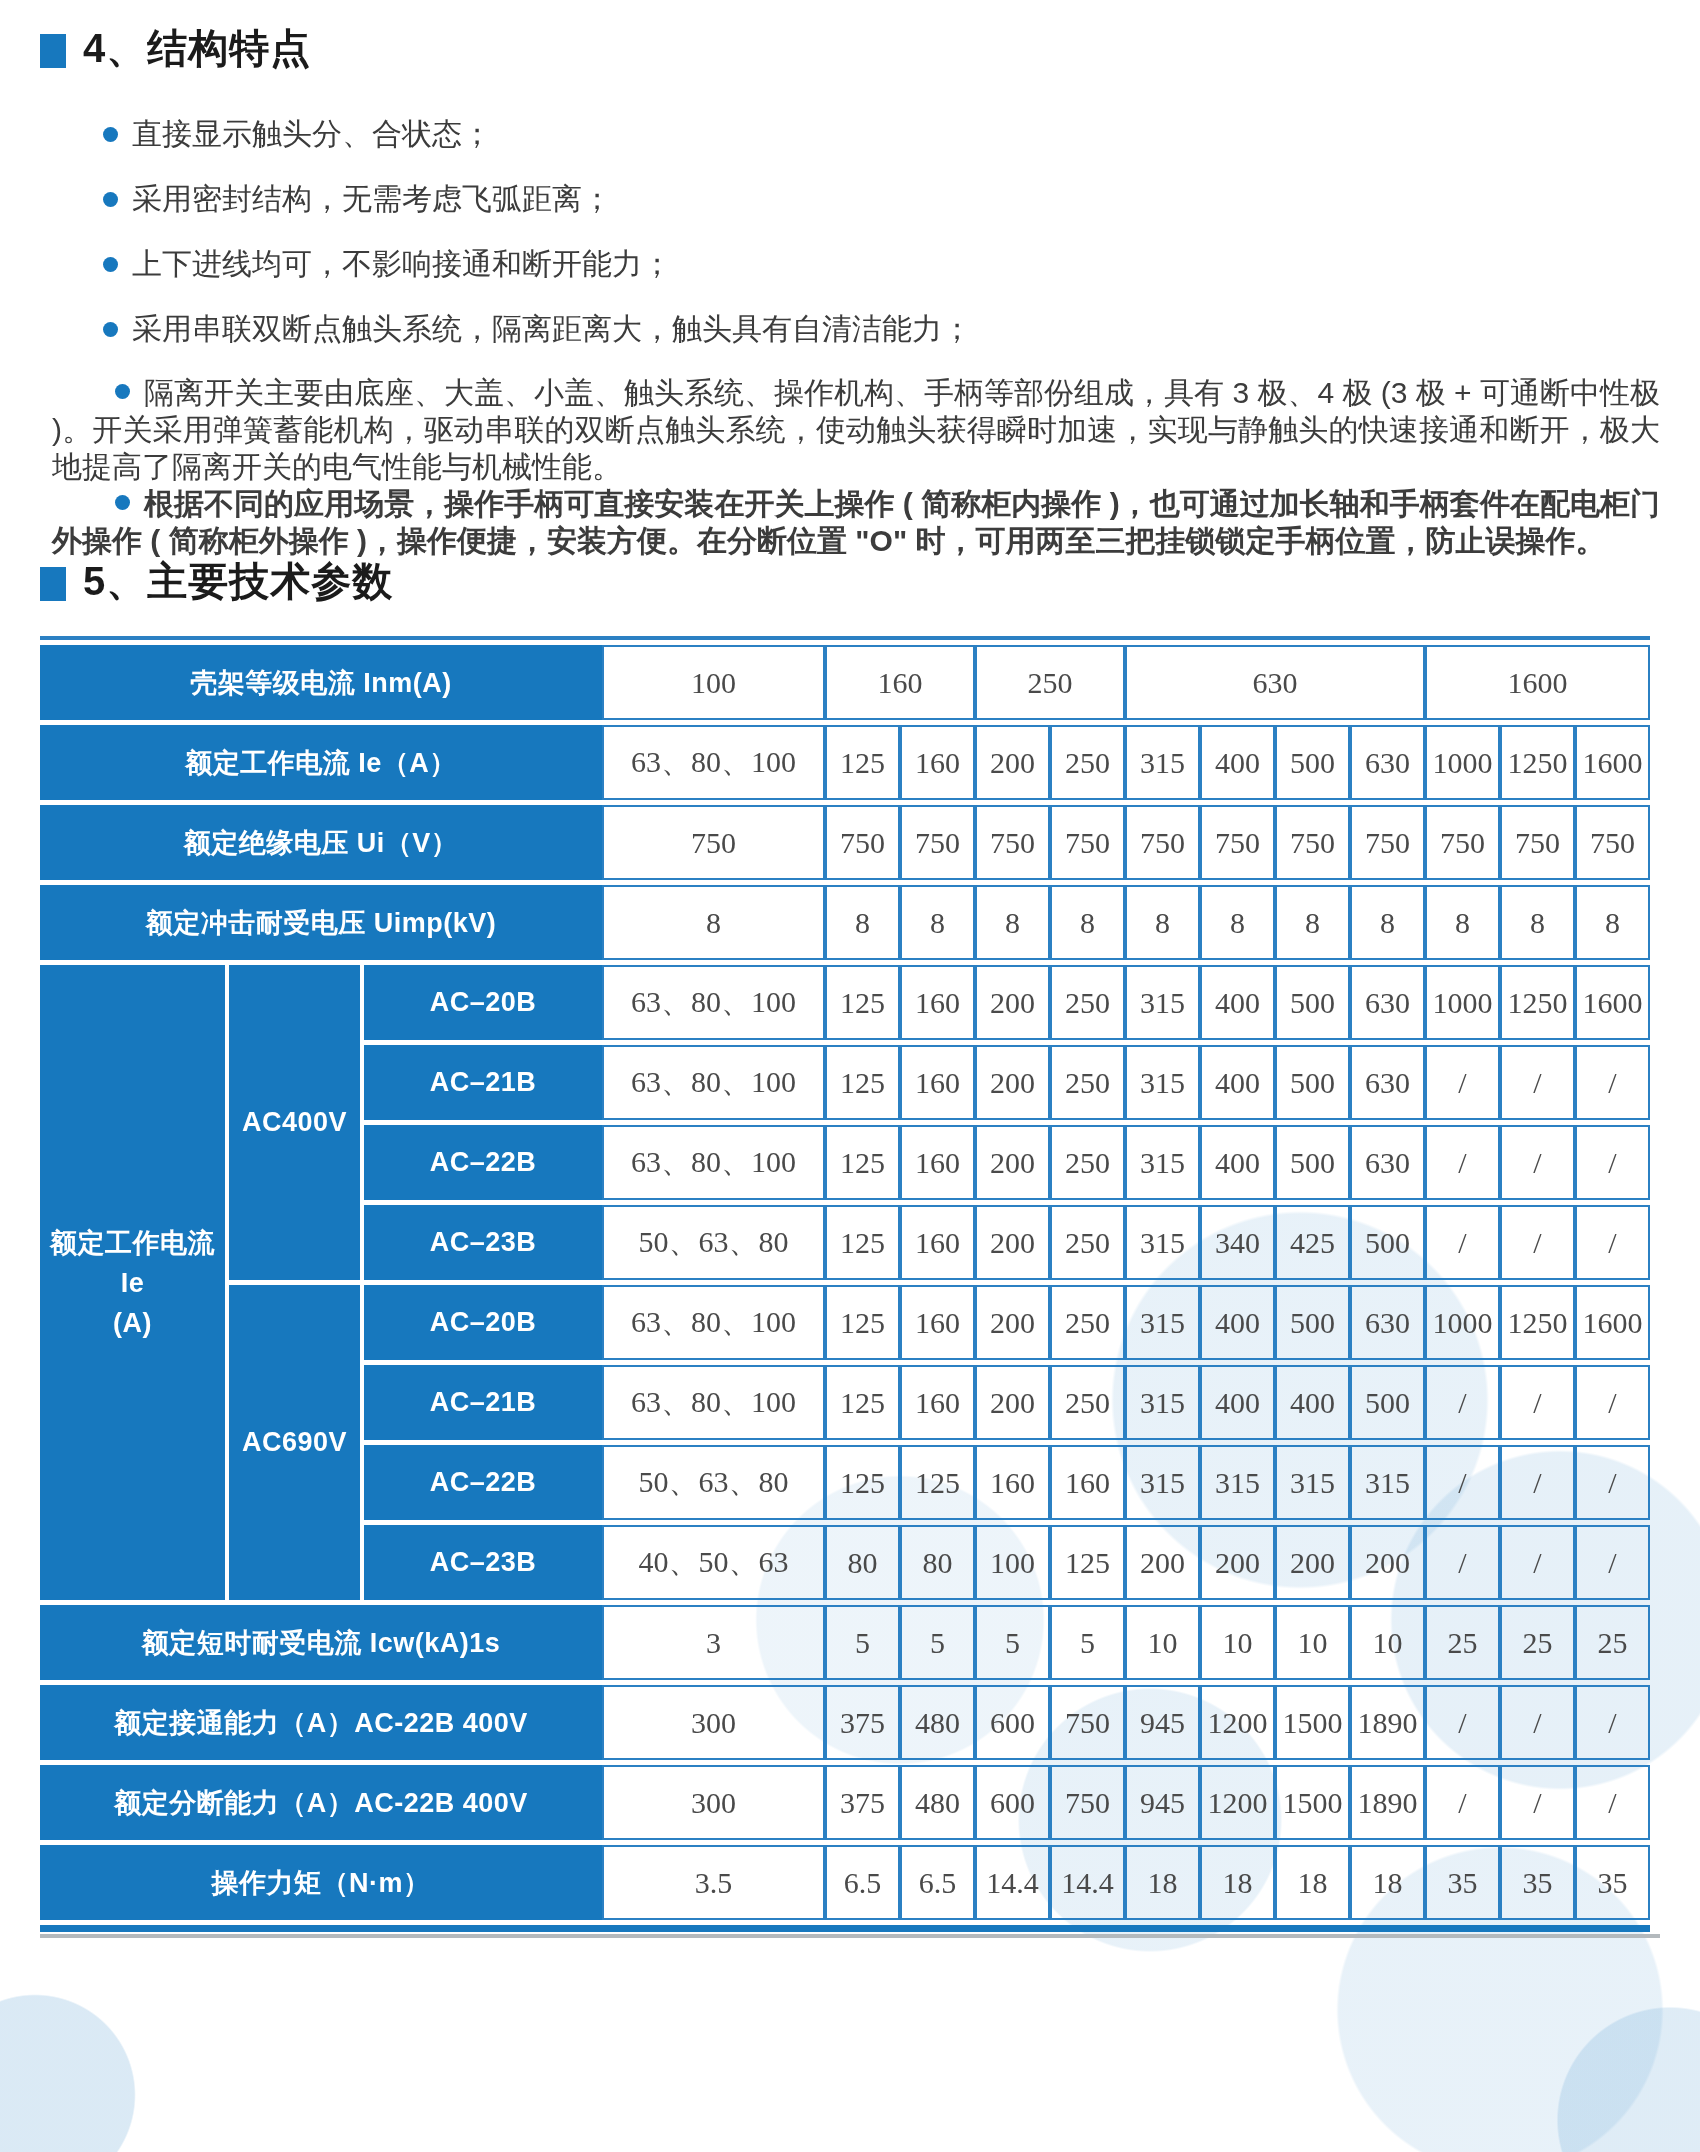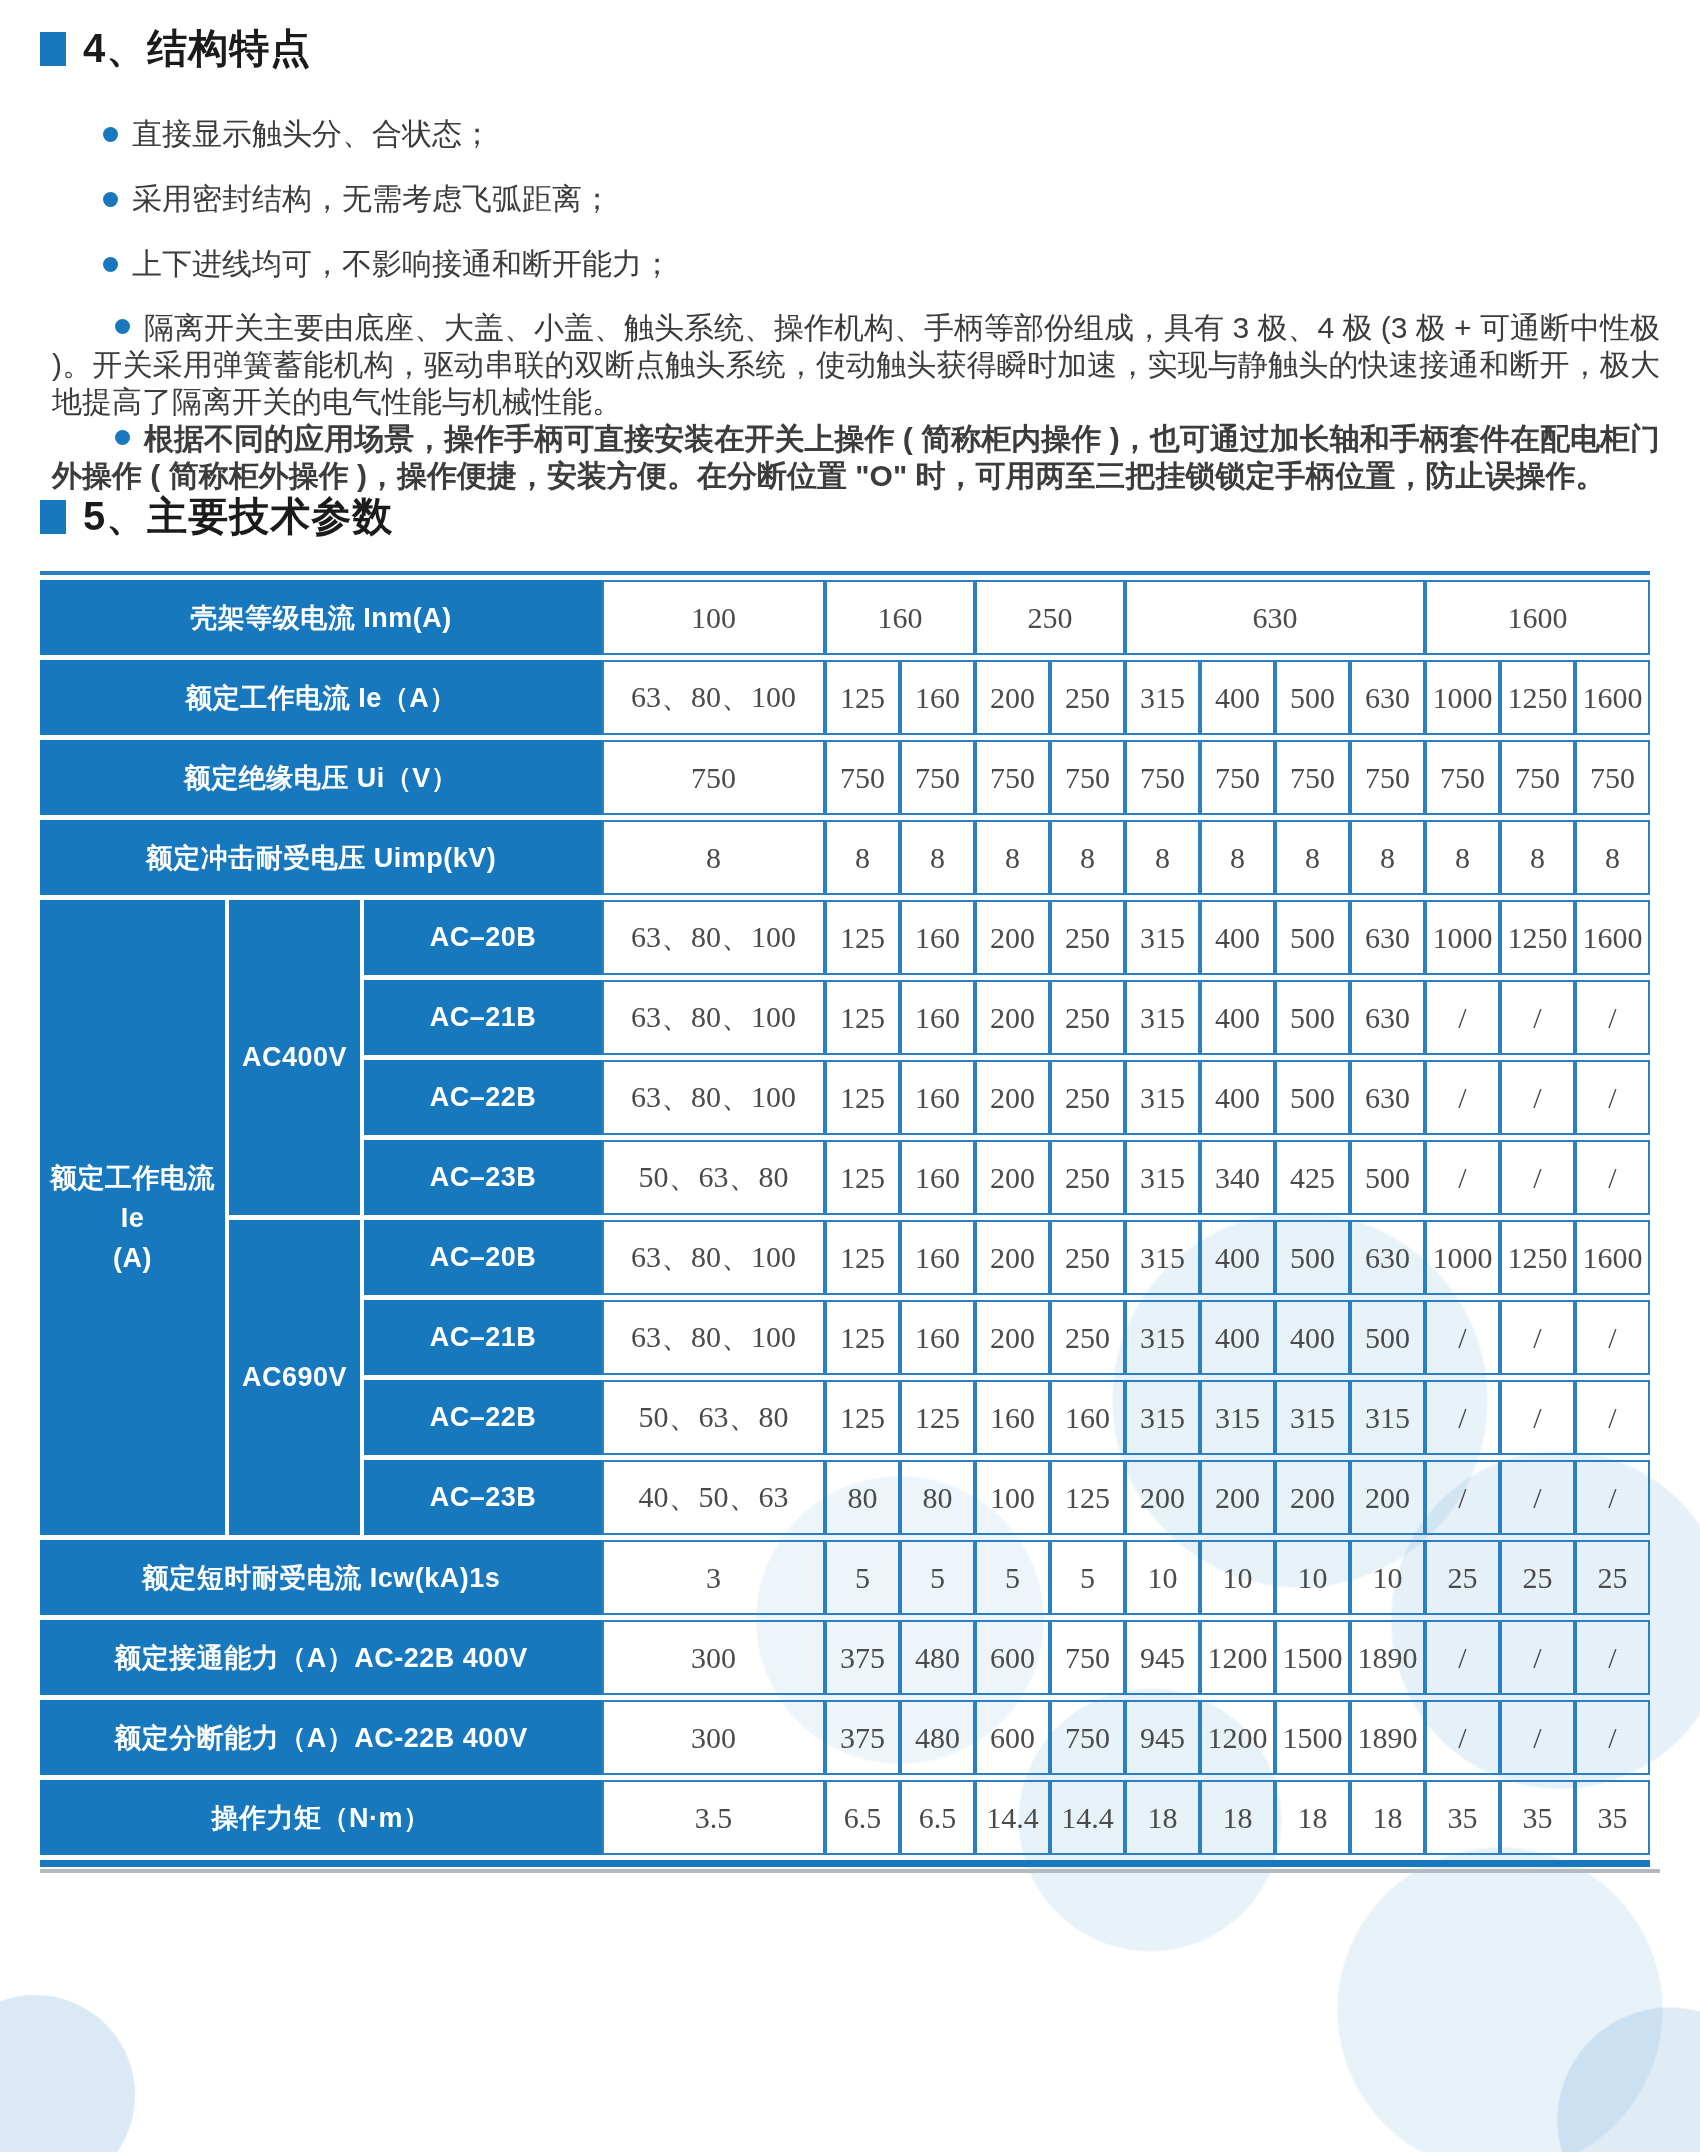--- a/index.html
+++ b/index.html
@@ -17,21 +17,21 @@
       radial-gradient(circle 300px at 1300px 1400px, rgba(27,122,193,0.10) 0 62%, rgba(27,122,193,0) 63%),
       radial-gradient(circle 270px at 1560px 1620px, rgba(27,122,193,0.11) 0 62%, rgba(27,122,193,0) 63%),
       radial-gradient(circle 230px at 900px 1620px,  rgba(27,122,193,0.08) 0 62%, rgba(27,122,193,0) 63%),
       radial-gradient(circle 210px at 1150px 1820px, rgba(27,122,193,0.10) 0 62%, rgba(27,122,193,0) 63%),
       radial-gradient(circle 260px at 1500px 2010px, rgba(27,122,193,0.10) 0 62%, rgba(27,122,193,0) 63%),
       radial-gradient(circle 160px at 35px 2095px,   rgba(27,122,193,0.16) 0 62%, rgba(27,122,193,0) 63%),
       radial-gradient(circle 180px at 1670px 2120px, rgba(27,122,193,0.14) 0 62%, rgba(27,122,193,0) 63%);
   }
   .content { position:relative; z-index:1; padding:26px 40px 0 40px; }
 
-  .sec-title { display:flex; align-items:flex-start; margin:0; }
+  .sec-title { display:flex; align-items:center; margin:0; }
   .sec-title .sq { width:26px; height:34px; background:#1778BE; margin:6px 17px 0 0; flex:none; }
   .sec-title h2 { margin:0; font-size:40px; line-height:44px; font-weight:700; color:#1b1b1b; letter-spacing:1px; }
 
   ul.bullets { margin:44px 0 4px 0; padding:0; list-style:none; }
   ul.bullets li { display:flex; align-items:center; margin:0 0 24px 0; font-size:30px; color:#3c3c3c; }
   .dot { flex:none; width:15px; height:15px; border-radius:50%; background:#1778BE; margin:0 14px 0 63px; }
 
   p.para { margin:16px 0 0 12px; font-size:30px; line-height:37px; color:#3c3c3c; text-align:justify; text-indent:63px; }
   p.para + p.para { margin-top:0;font-weight:bold; }
   .pdot { display:inline-block; width:15px; height:15px; border-radius:50%; background:#1778BE; margin-right:14px; position:relative; top:-4px; }
@@ -77,20 +77,24 @@
       <span>直接显示触头分、合状态；</span>
     </li>
     <li>
       <span class="dot"></span>
       <span>采用密封结构，无需考虑飞弧距离；</span>
     </li>
     <li>
       <span class="dot"></span>
       <span>上下进线均可，不影响接通和断开能力；</span>
     </li>
+    <li>
+      <span class="dot"></span>
+      <span>采用串联双断点触头系统，隔离距离大，触头具有自清洁能力；</span>
+    </li>
   </ul>
 
   <p class="para"><span class="pdot"></span><span>隔离开关主要由底座、大盖、小盖、触头系统、操作机构、手柄等部份组成，具有 3 极、4 极 (3 极 + 可通断中性极 )。开关采用弹簧蓄能机构，驱动串联的双断点触头系统，使动触头获得瞬时加速，实现与静触头的快速接通和断开，极大地提高了隔离开关的电气性能与机械性能。</span></p>
   <p class="para"><span class="pdot"></span><span>根据不同的应用场景，操作手柄可直接安装在开关上操作 ( 简称柜内操作 )，也可通过加长轴和手柄套件在配电柜门外操作 ( 简称柜外操作 )，操作便捷，安装方便。在分断位置 "O" 时，可用两至三把挂锁锁定手柄位置，防止误操作。</span></p>
 
   <header class="sec-title second">
     <span class="sq"></span>
     <h2>5、主要技术参数</h2>
   </header>
 

